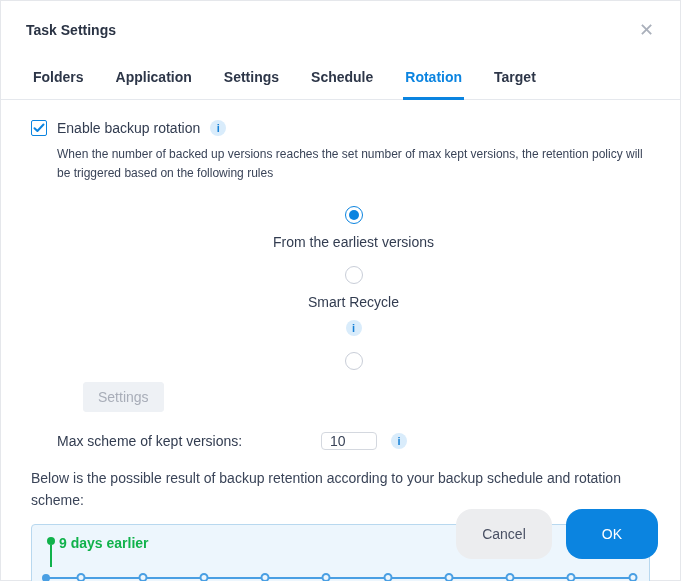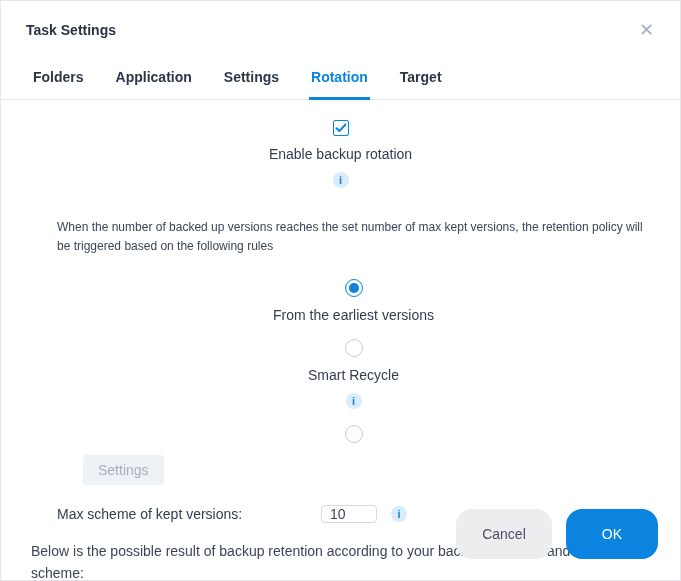--- a/index.html
+++ b/index.html
@@ -53,22 +53,21 @@
       color: #0b84e0;
       border-bottom-color: #0b84e0;
     }
     .content {
       padding: 20px 30px 14px 30px;
     }
     .row-check {
       display: flex;
       align-items: center;
       gap: 10px;
-      margin-bottom: 30px;
-      flex-direction: column;
+      margin-bottom: 9px;
     }
     .checkbox {
       width: 16px; height: 16px;
       border: 1px solid #0b84e0;
       border-radius: 2px;
       display: inline-flex;
       align-items: center; justify-content: center;
       background: #fff;
       cursor: pointer;
     }
@@ -257,20 +256,21 @@
 
   <div class="dialog-header">
     <div class="dialog-title">Task Settings</div>
     <div class="close-x">✕</div>
   </div>
 
   <div class="tabs">
     <div class="tab">Folders</div>
     <div class="tab">Application</div>
     <div class="tab">Settings</div>
+    <div class="tab">Schedule</div>
     <div class="tab active">Rotation</div>
     <div class="tab">Target</div>
   </div>
 
   <div class="content">
 
     <div class="row-check">
       <span class="checkbox">
         <svg width="12" height="12" viewBox="0 0 12 12">
             <path d="M1.5 6.2 L4.4 9 L10.5 2.5" stroke="#0b84e0" stroke-width="2" fill="none" stroke-linecap="round" stroke-linejoin="round"></path>

